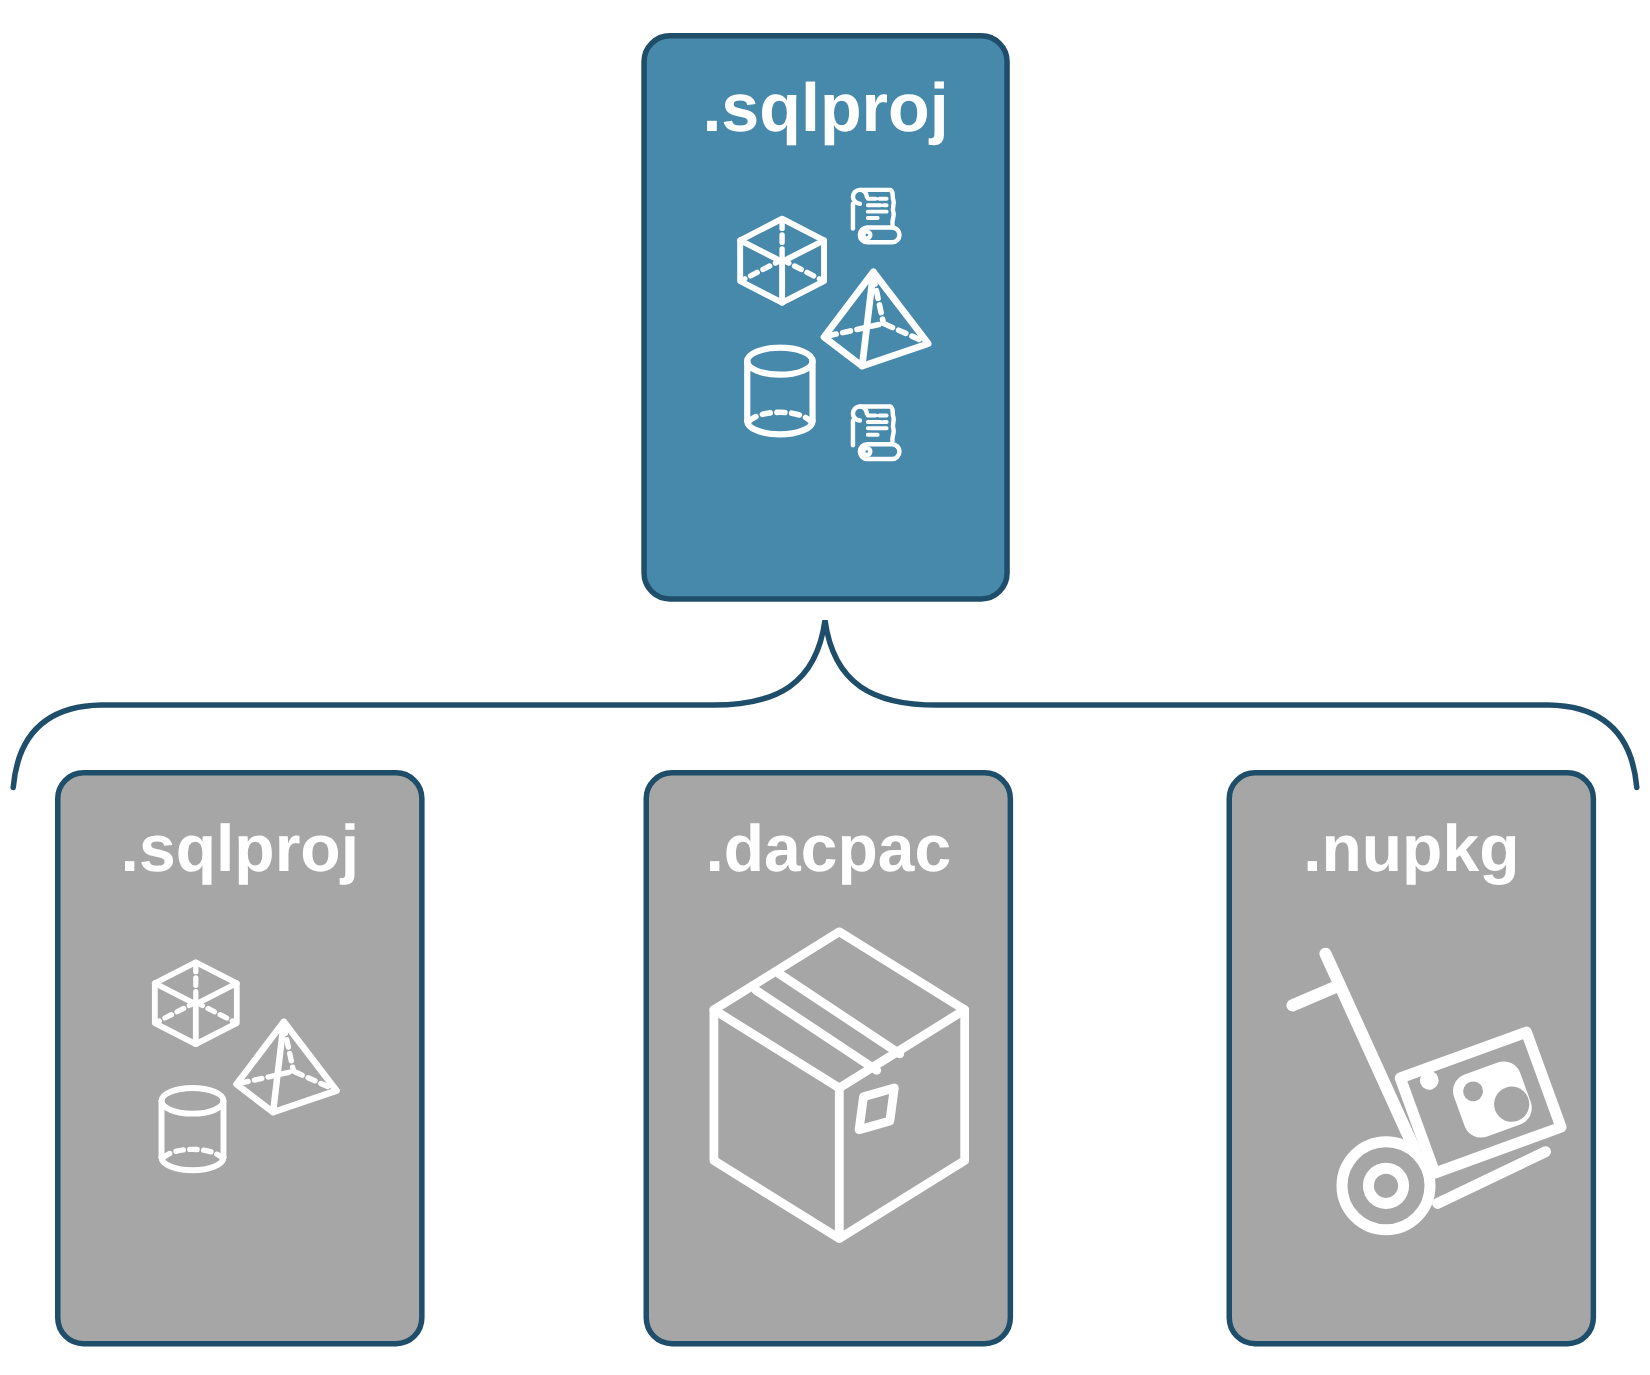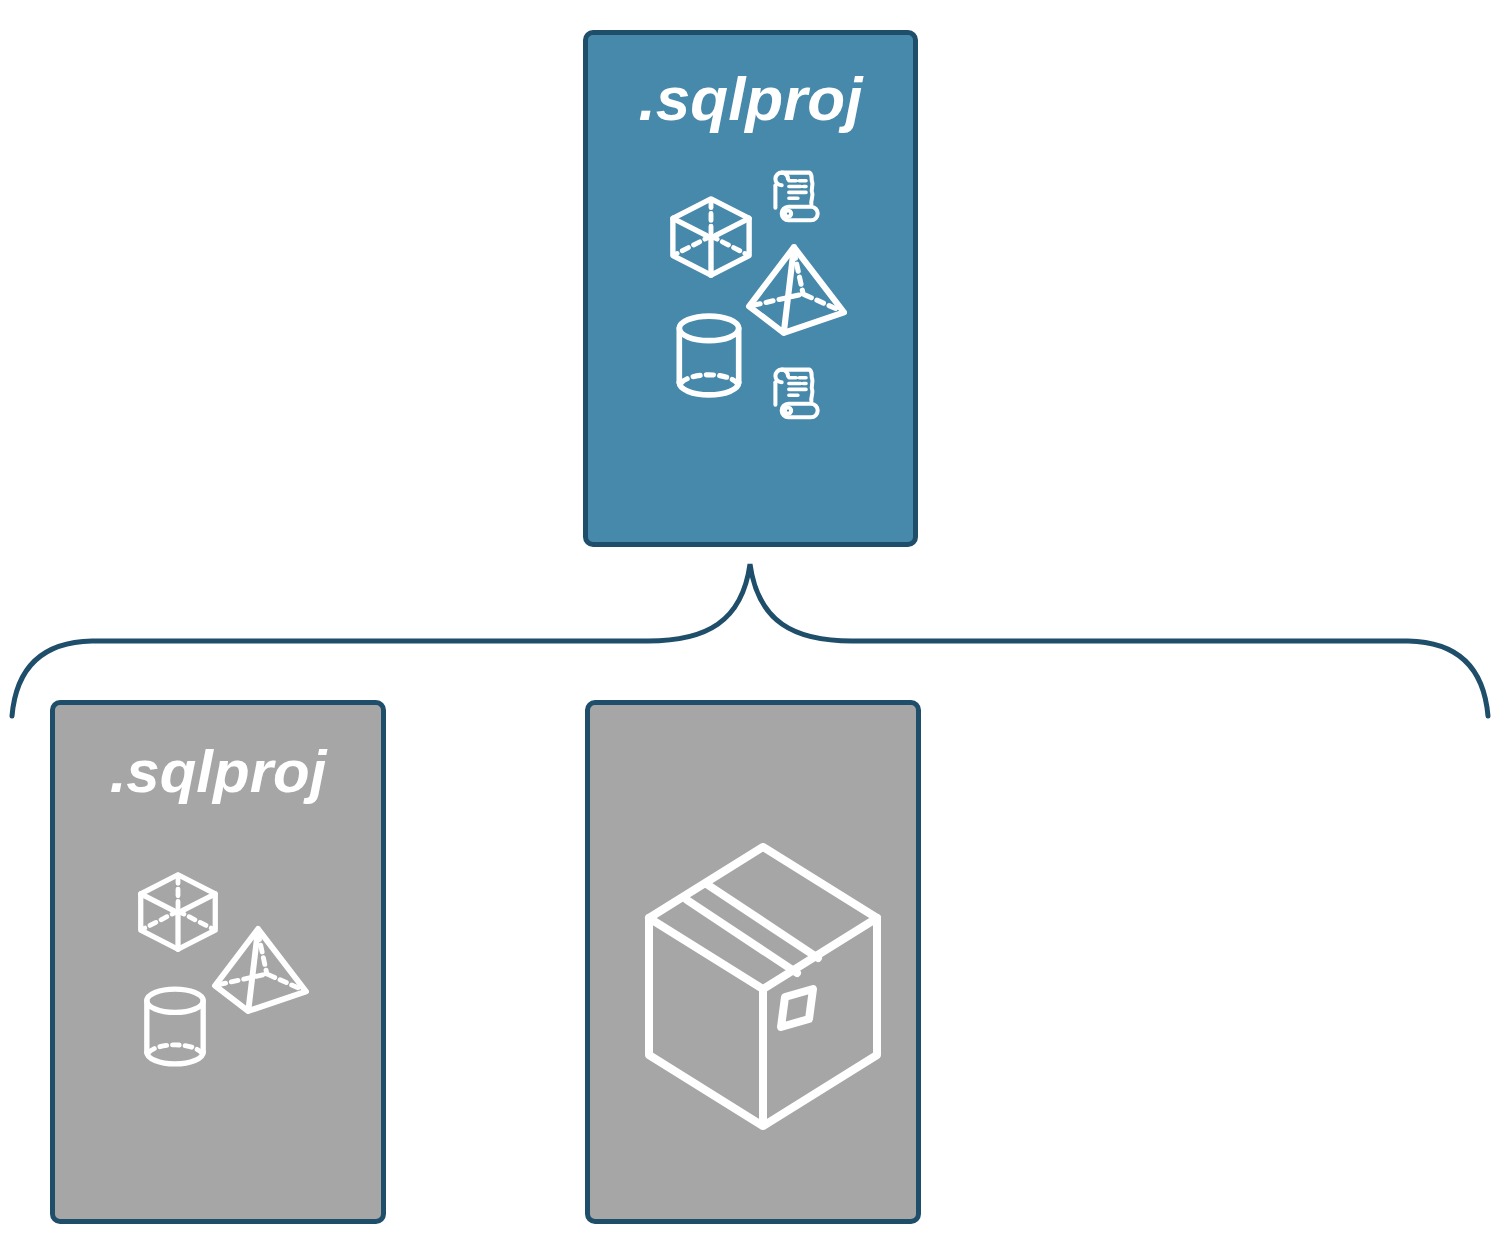--- a/index.html
+++ b/index.html
@@ -9,22 +9,21 @@
     --icon-white:#ffffff;
   }
   html,body{margin:0;padding:0;background:#ffffff;}
   .canvas{
     position:relative;width:1500px;height:1250px;background:#ffffff;overflow:hidden;
     font-family:"Liberation Sans", sans-serif;
   }
   .node{
     position:absolute;box-sizing:border-box;
     border:5px solid var(--outline-navy);
-    border-radius:10px;
-    font-style:italic;
+    border-radius:26px;
   }
   .node-top{left:583px;top:30px;width:335px;height:517px;background:var(--accent-teal);}
   .node-child{top:700px;width:336px;height:524px;background:var(--node-gray);}
   .node-child-1{left:50px;}
   .node-child-2{left:585px;}
   .node-child-3{left:1115px;}
   .node-title{
     margin-top:30px;text-align:center;
     color:var(--icon-white);font-weight:bold;font-size:62px;line-height:1.1;
     letter-spacing:0;
@@ -104,24 +103,44 @@
   <div class="node node-child node-child-1">
     <div class="node-title">.sqlproj</div>
     <svg class="cluster cluster-child" width="190" height="210" viewBox="0 0 190 210">
       <use href="#sym-cube" x="4" y="4" width="86" height="86"></use>
       <use href="#sym-pyramid" x="78" y="60" width="102" height="90"></use>
       <use href="#sym-cylinder" x="10" y="120" width="68" height="84"></use>
     </svg>
   </div>
 
   <div class="node node-child node-child-2">
+    <div class="node-title">.dacpac</div>
     <svg class="cluster icon-dacpac" width="240" height="290" viewBox="0 0 240 290">
       <g fill="none" stroke="#ffffff" stroke-width="8" stroke-linejoin="round" stroke-linecap="round">
         <path d="M122,4 L236,75 L122,146 L8,75 Z"></path>
         <path d="M8,75 L8,212 L122,283 L236,212 L236,75 M122,146 L122,283"></path>
         <path d="M67,42 L177,115 M46,57 L156,130"></path>
         <path d="M140,184 L144,154 L172,146 L168,176 Z"></path>
       </g>
     </svg>
   </div>
 
+  <div class="node node-child node-child-3">
+    <div class="node-title">.nupkg</div>
+    <svg class="cluster icon-nupkg" width="290" height="290" viewBox="0 0 290 290">
+      <g fill="none" stroke="#ffffff" stroke-linecap="round" stroke-linejoin="round">
+        <path stroke-width="11" d="M50,22 L131,200"></path>
+        <path stroke-width="11" d="M20,69 L62,51"></path>
+        <circle stroke-width="10" cx="105" cy="233" r="40"></circle>
+        <circle stroke-width="10" cx="105" cy="233" r="16"></circle>
+        <path stroke-width="10" d="M152,249 L250,202"></path>
+        <g transform="rotate(-20 118 135)">
+          <rect stroke-width="10" x="118" y="135" width="122" height="92"></rect>
+          <rect fill="#ffffff" stroke="none" x="158" y="152" width="64" height="60" rx="16"></rect>
+          <circle fill="#a6a6a6" stroke="none" cx="176" cy="169" r="9"></circle>
+          <circle fill="#a6a6a6" stroke="none" cx="205" cy="192" r="16"></circle>
+          <circle fill="#ffffff" stroke="none" cx="142" cy="146" r="8.5"></circle>
+        </g>
+      </g>
+    </svg>
+  </div>
 
 </div>
 
 </body></html>

